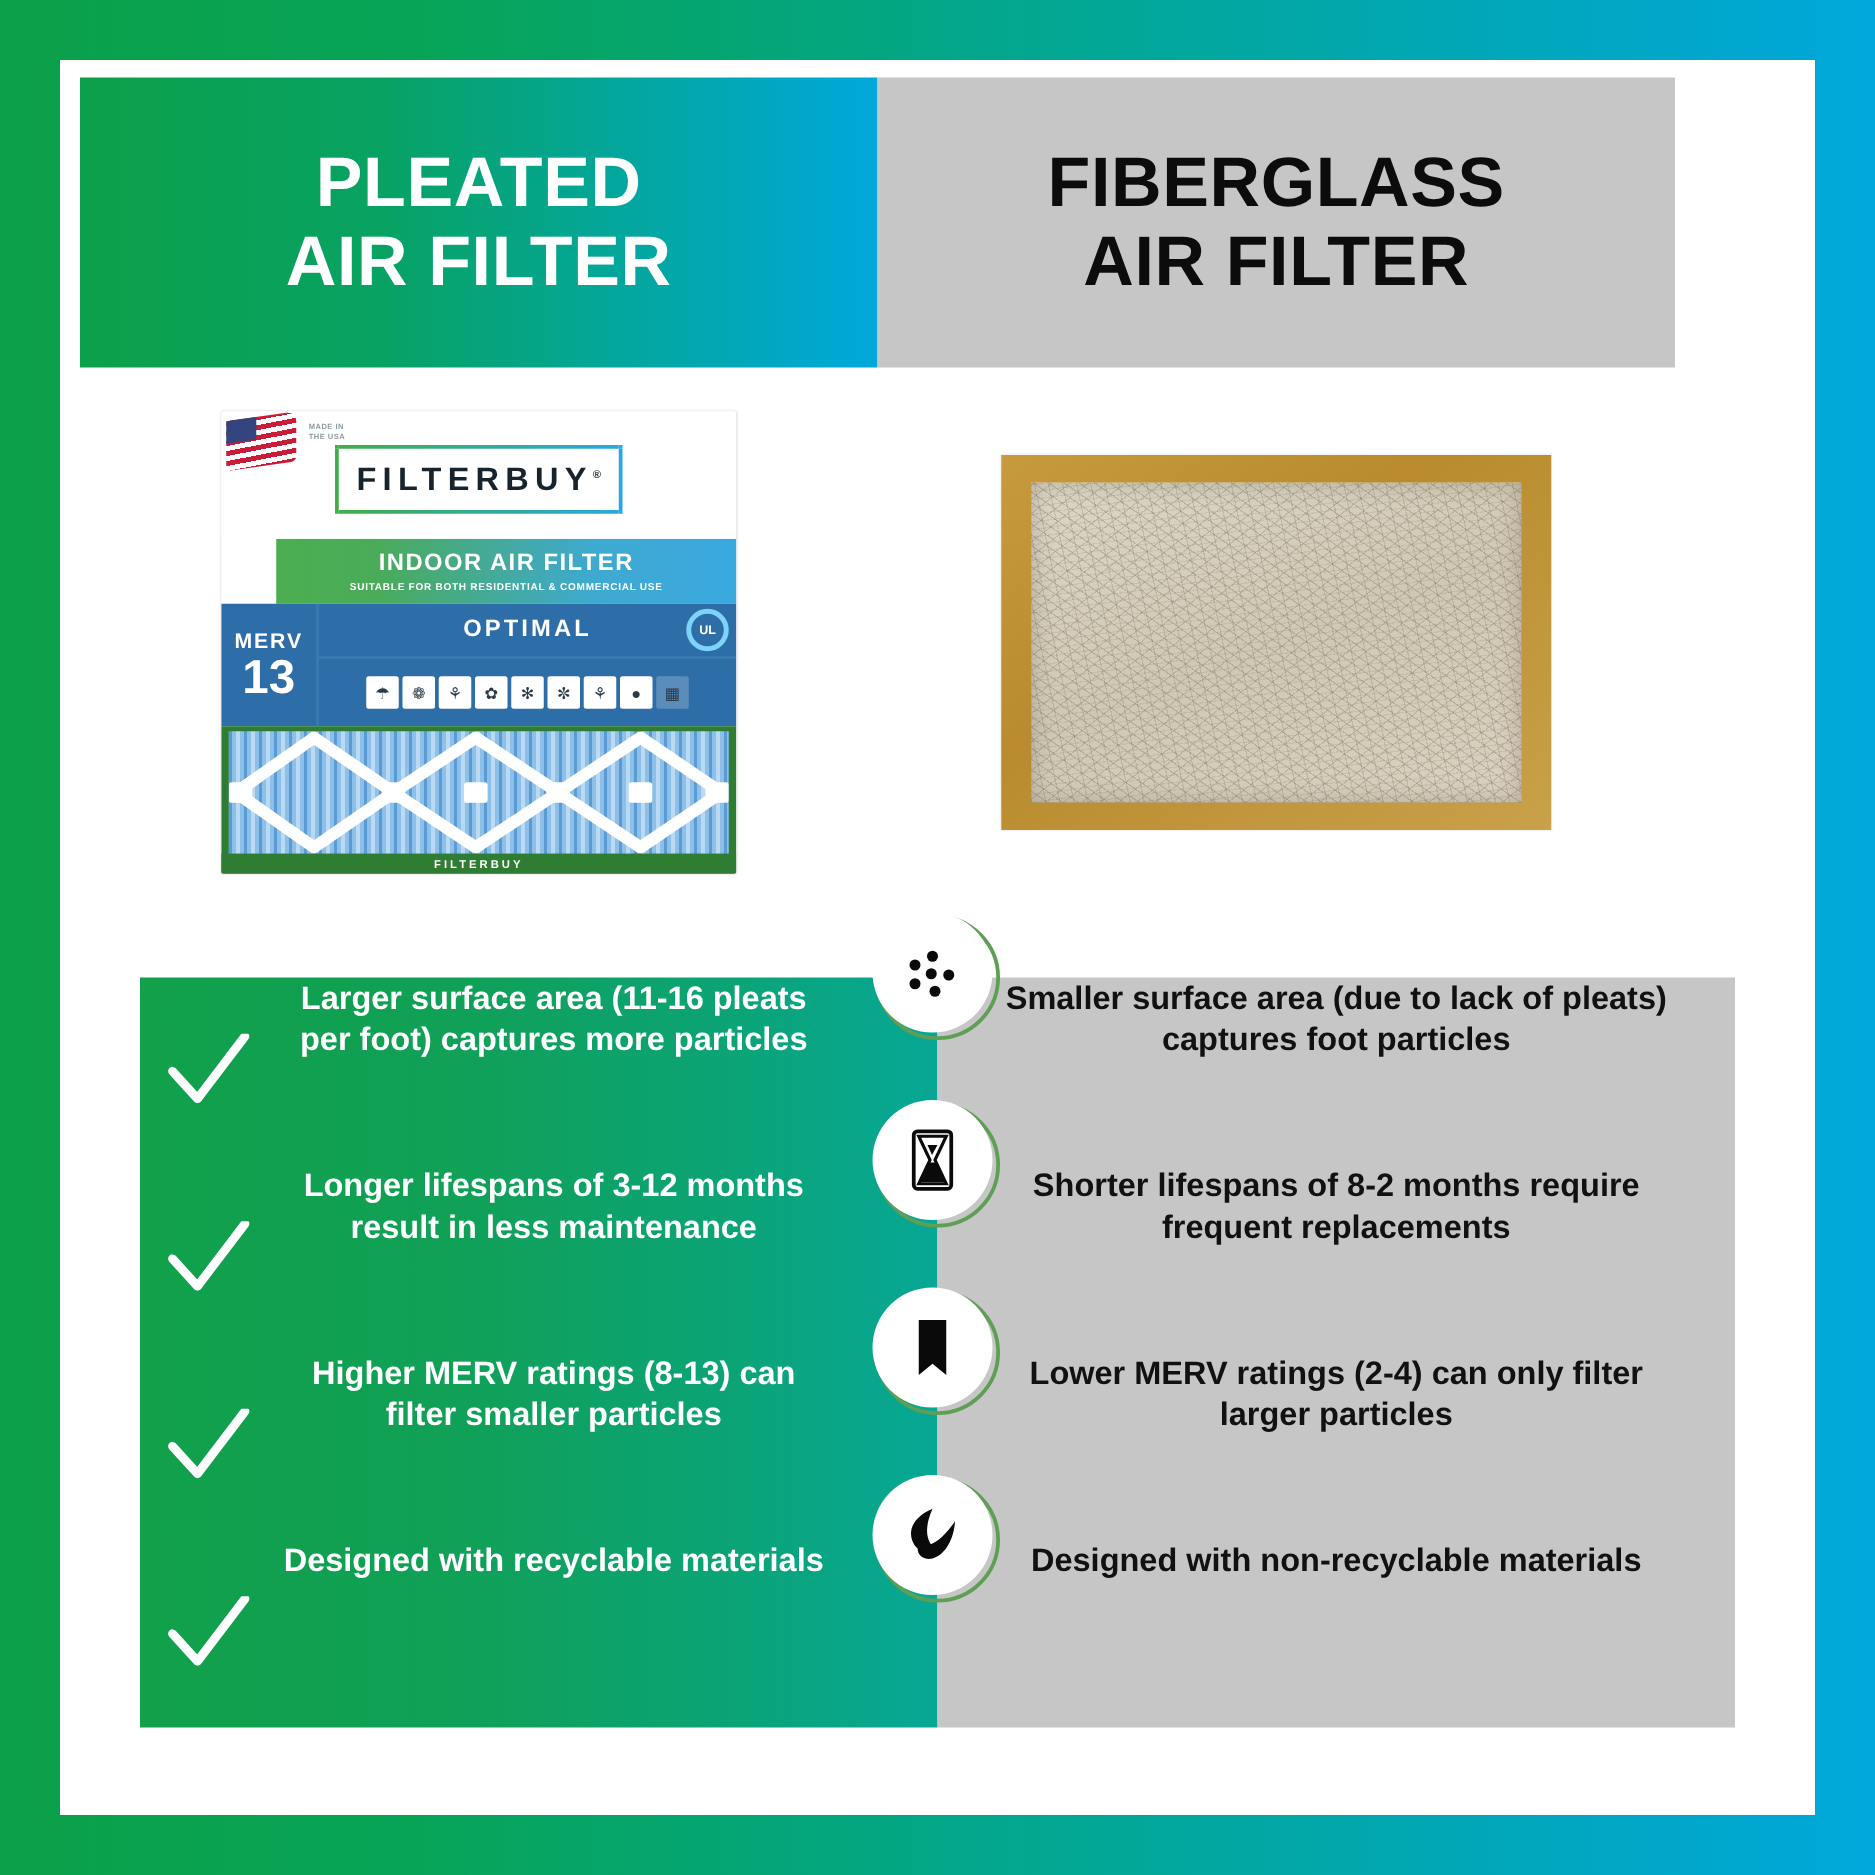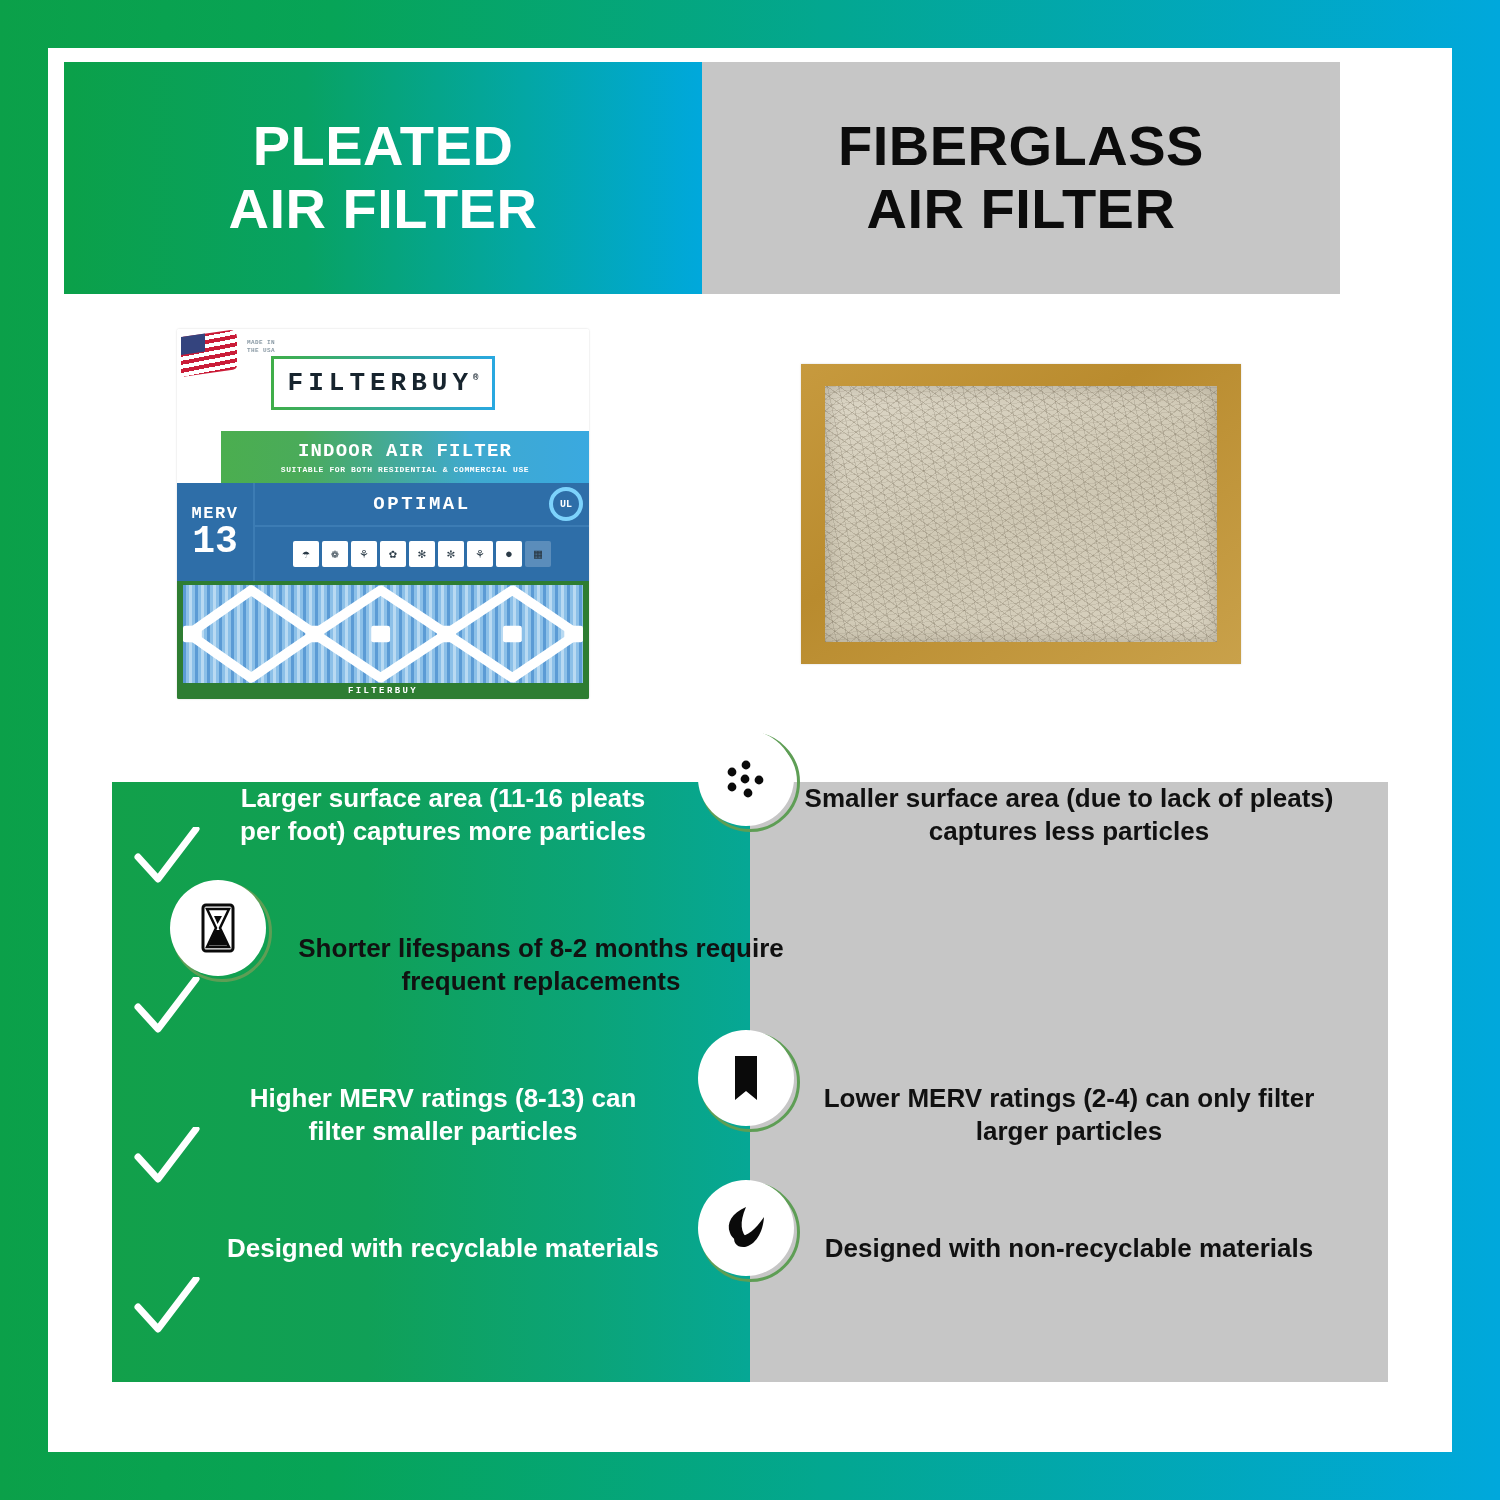--- a/index.html
+++ b/index.html
@@ -60,21 +60,20 @@
   .prod-cell { width: 638px; height: 100%; display: flex; align-items: center; justify-content: center; }
 
   
   .pleated {
     position: relative;
     width: 412px; height: 370px;
     background: #ffffff;
     box-shadow: 0 0 2px rgba(0,0,0,0.18);
     overflow: hidden;
     border-radius: 2px;
-    font-family: Liberation Mono, monospace;
   }
   .pl-top {
     position: relative;
     height: 102px; background: #ffffff;
     display: flex; align-items: center; justify-content: center;
   }
   .flag {
     position: absolute; left: 4px; top: 4px;
     width: 56px; height: 40px;
     background:
@@ -358,29 +357,30 @@
                   <circle cx="13" cy="21" r="4.4"></circle>
                   <circle cx="26" cy="28" r="4.4"></circle>
                   <circle cx="40" cy="29" r="4.4"></circle>
                   <circle cx="13" cy="36" r="4.4"></circle>
                   <circle cx="29" cy="42" r="4.4"></circle>
                 </g>
               </svg>
             </div>
           </div>
         </div>
-        <div class="txt-right">Smaller surface area (due to lack of pleats) captures less particles</div>
+        <div class="txt-right">Smaller surface area (due to lack of pleats) captures foot particles</div>
       </div>
 
       <div class="row">
         <div class="check-cell">
           <svg viewBox="0 0 66 60">
             <path d="M4 30 L24 52 L62 2" fill="none" stroke="#ffffff" stroke-width="7" stroke-linecap="round" stroke-linejoin="round"></path>
           </svg>
         </div>
+        <div class="txt-left">Longer lifespans of 3-12 months result in less maintenance</div>
         <div class="icon-cell">
           <div class="circle-icon">
             <div class="ring"></div>
             <div class="disc">
               <svg viewBox="0 0 54 54">
                 <g stroke="#0a0a0a" stroke-width="3" fill="none">
                   <rect x="12" y="4" width="30" height="46" rx="3"></rect>
                 </g>
                 <path d="M16 8 L38 8 L29 27 L38 46 L16 46 L25 27 Z" fill="none" stroke="#0a0a0a" stroke-width="2.5"></path>
                 <path d="M17.5 44.5 L36.5 44.5 L29.2 29 L24.8 29 Z" fill="#0a0a0a"></path>

